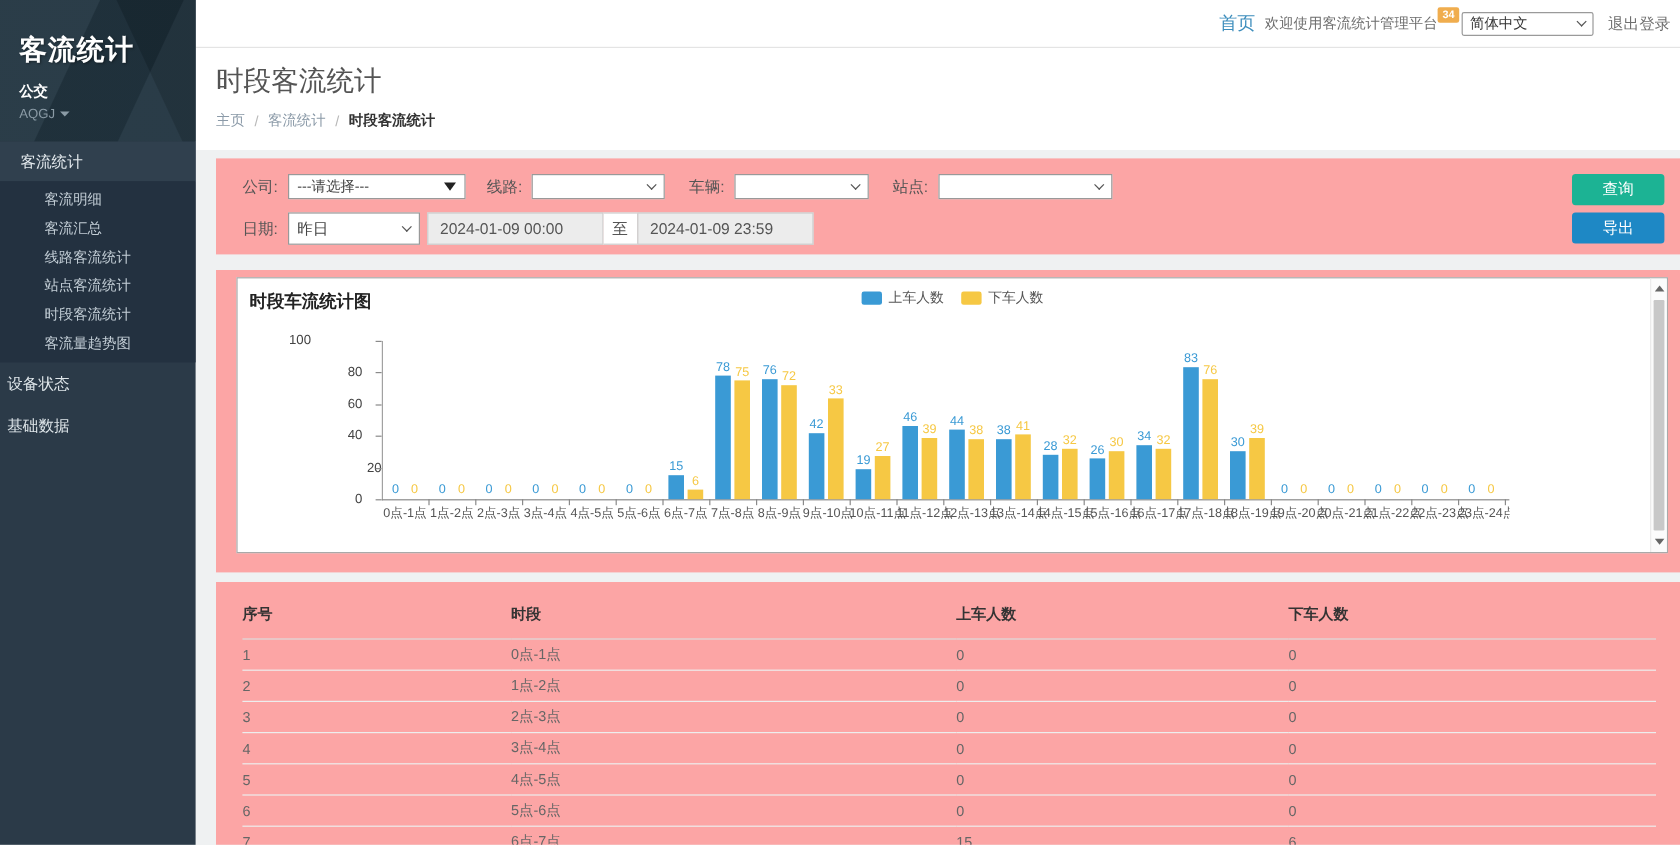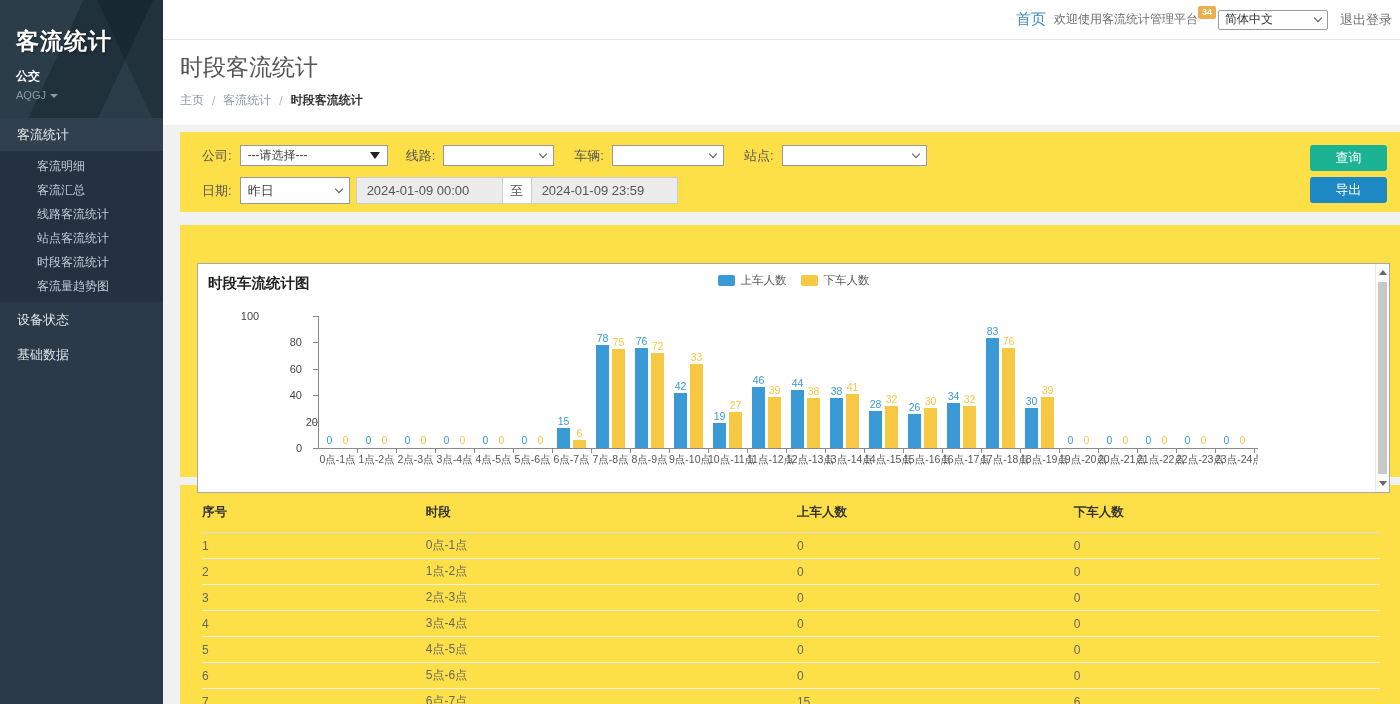--- a/index.html
+++ b/index.html
@@ -11,21 +11,21 @@
     background-image:linear-gradient(115deg, rgba(255,255,255,0.035) 0%, rgba(255,255,255,0.035) 38%, rgba(0,0,0,0.10) 38.5%, rgba(0,0,0,0.10) 70%, rgba(255,255,255,0.03) 70.5%),
                      linear-gradient(245deg, rgba(0,0,0,0.12) 0%, rgba(0,0,0,0.12) 30%, rgba(255,255,255,0.02) 30.5%);
     padding:26px 0 0 16px; }
   .logo-title { color:#fff; font-size:23px; font-weight:bold; letter-spacing:1px; text-shadow:1px 1px 2px rgba(0,0,0,0.4); }
   .logo-org { color:#fff; font-size:12px; font-weight:bold; margin-top:11px; }
   .logo-code { color:#8b9ba6; font-size:11px; margin-top:4px; }
   .logo-code .caret { display:inline-block; width:0; height:0; border-left:4px solid transparent; border-right:4px solid transparent; border-top:4px solid #8b9ba6; margin-left:4px; vertical-align:middle; }
   .nav-section { height:33px; line-height:33px; padding-left:17px; color:#e4eaee; font-size:13px; background:#30404e; cursor:pointer; }
   .nav-sub { background:#233140; padding:3px 0 4px; }
   .nav-sub-item { height:24px; line-height:24px; padding-left:37px; color:#c3ced6; font-size:12px; cursor:pointer; white-space:nowrap; }
-  .nav-root { height:35px; line-height:35px; padding-left:17px; color:#dfe6ea; font-size:13px; cursor:pointer; }
+  .nav-root { height:35px; line-height:35px; padding-left:6px; color:#dfe6ea; font-size:13px; cursor:pointer; }
 
   
   .main { position:absolute; left:163px; top:0; right:0; bottom:0; display:flex; flex-direction:column; }
   .topbar { height:40px; background:#fff; border-bottom:1px solid #e4e4e4; display:flex; align-items:center; justify-content:flex-end; padding-right:6px; flex-shrink:0; }
   .tb-home { color:#3c8dbc; font-size:15px; margin-right:8px; cursor:pointer; }
   .tb-welcome { color:#6e6e6e; font-size:12px; margin-right:0; }
   .tb-badge { background:#f0ad4e; color:#fff; font-size:9px; font-weight:bold; padding:1px 4px 2px; border-radius:2px; align-self:flex-start; margin-top:6px; margin-right:2px; }
   .tb-select { width:110px; height:20px; border:1px solid #9a9a9a; border-radius:2px; background:#fff; font-size:12px; color:#333; display:flex; align-items:center; padding:0 6px; justify-content:space-between; margin-right:12px; cursor:pointer; }
   .tb-logout { color:#6e6e6e; font-size:13px; cursor:pointer; margin-right:2px; }
 
@@ -33,42 +33,42 @@
   .tri-down { width:0; height:0; border-left:5px solid transparent; border-right:5px solid transparent; border-top:7px solid #222; flex-shrink:0; }
 
   .header-band { height:85px; background:#fff; padding:12px 0 0 17px; flex-shrink:0; }
   .page-title { font-size:23px; color:#545454; font-weight:400; }
   .breadcrumb { margin-top:9px; font-size:12px; color:#8b9aa8; display:flex; gap:8px; align-items:center; }
   .breadcrumb .sep { color:#b8b8b8; }
   .breadcrumb .bc-link { color:#8b9aa8; cursor:pointer; }
   .breadcrumb .bc-current { color:#333; font-weight:bold; }
 
   .content { flex:1; background:#eff1f2; padding:7px 0 0 17px; overflow:hidden; }
-  .panel { background:#fde047; }
+  .panel { background:#fca5a5; }
 
   
   .filter-panel { height:80px; position:relative; padding:13px 0 0 22px; margin-bottom:13px; }
   .f-row { display:flex; align-items:center; height:21px; }
   .f-row2 { margin-top:11px; height:27px; }
   .f-label { font-size:13px; color:#555; margin-right:8px; }
   .sel { border:1px solid #999; background:#fff; height:21px; display:flex; align-items:center; justify-content:space-between; padding:0 7px; font-size:12px; color:#444; cursor:pointer; }
   .sel-company { width:148px; margin-right:18px; }
   .sel-line { width:111px; margin-right:20px; }
   .sel-vehicle { width:112px; margin-right:20px; }
   .sel-station { width:145px; }
   .sel-date { width:110px; height:27px; margin-right:6px; font-size:13px; }
   .date-input { width:147px; height:27px; background:#ececec; border:1px solid #ccc; color:#555; font-size:13px; display:flex; align-items:center; padding-left:10px; }
   .to-addon { width:28px; height:27px; background:#fff; border:1px solid #ccc; border-left:none; border-right:none; color:#555; font-size:13px; display:flex; align-items:center; justify-content:center; }
   .btn { position:absolute; right:13px; width:77px; height:26px; border:none; border-radius:3px; color:#fff; font-size:13px; cursor:pointer; font-family:inherit; }
   .btn-search { top:13px;margin-left:35px; }
   .btn-export { top:45px; }
 
   
   .chart-panel { height:252px; padding:6px 10px 16px 17px; margin-bottom:8px; }
-  .chart-box { height:230px; border:1px solid #a9a9a9; position:relative; background:#fff; overflow:hidden;margin-top:32px; }
+  .chart-box { height:230px; border:1px solid #a9a9a9; position:relative; background:#fff; overflow:hidden; }
   .chart-title { position:absolute; left:10px; top:10px; font-size:14.5px; font-weight:bold; color:#222; }
   .chart-legend { position:absolute; top:9px; left:50%; transform:translateX(-50%); display:flex; gap:14px; align-items:center; }
   .lg-item { display:flex; gap:6px; align-items:center; }
   .lg-swatch { width:17px; height:11px; border-radius:2px; }
   .lg-label { font-size:11.5px; color:#555; }
 
   .plot-area { position:absolute; left:120px; top:52px; width:940px; height:160px; overflow:hidden; }
   .axis-y { position:absolute; left:0; top:0; height:133px; border-left:1px solid #8a8a8a; }
   .axis-x { position:absolute; left:0; top:132px; width:100%; border-top:1px solid #8a8a8a; }
   .cats { position:absolute; left:0; top:0; height:132px; display:flex; align-items:flex-end; }

